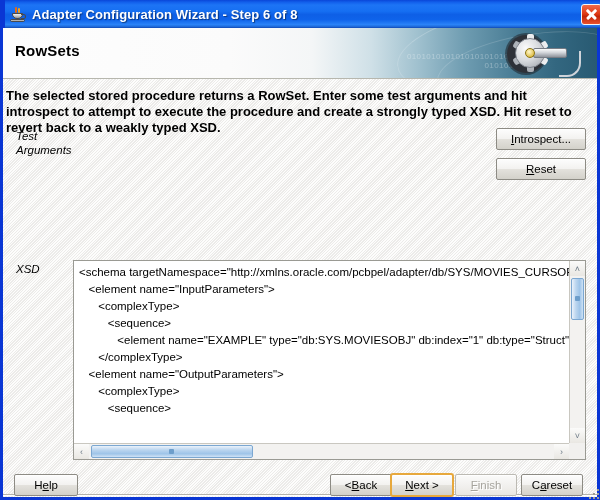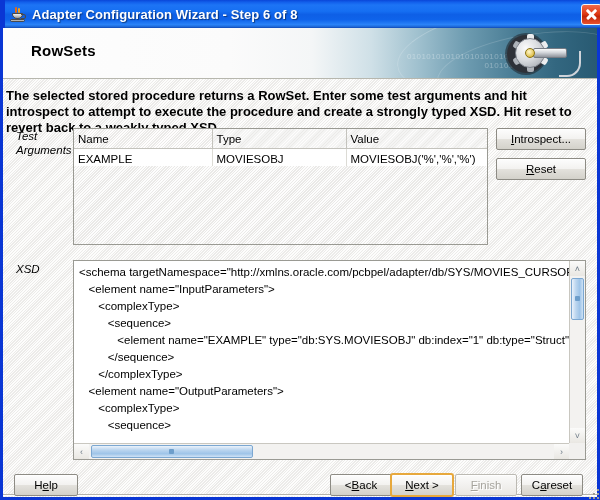--- a/index.html
+++ b/index.html
@@ -153,21 +153,20 @@
       #4a7d95 86%, #336780 93%, #285a72 100%);
     border-bottom: 1px solid #b7b7ae;
   }
   .banner-title {
     position: absolute;
     left: 12px; top: 14px;
     font-size: 15px;
     font-weight: bold;
     color: #000000;
     letter-spacing: 0.2px;
-    margin-left: 16px;
   }
   .banner-binary {
     position: absolute;
     right: 64px; top: 24px;
     font-family: "Liberation Sans", sans-serif;
     font-size: 8px;
     letter-spacing: 0.4px;
     color: rgba(255,255,255,0.32);
     white-space: nowrap;
     line-height: 9px;
@@ -535,65 +534,40 @@
       <div class="banner-title">RowSets</div>
     </div>
 
     <div class="desc">The selected stored procedure returns a RowSet.  Enter some test arguments and hit introspect to attempt to execute the procedure and create a strongly typed XSD.  Hit reset to revert back to a weakly typed XSD.</div>
 
     <div class="field-label label-test-args">
       <div>Test</div>
       <div>Arguments</div>
     </div>
 
-    <div class="table-wrap">
-      <div class="table-filler"></div>
-      <table class="args">
-        <colgroup>
-            <col style="width:138px">
-            <col style="width:134px">
-            <col>
-          </colgroup>
-        <thead>
-          <tr>
-            <th>Name</th>
-            <th>Type</th>
-            <th>Value</th>
-          </tr>
-        </thead>
-        <tbody>
-          <tr>
-            <td>EXAMPLE</td>
-            <td>MOVIESOBJ</td>
-            <td>MOVIESOBJ('%','%','%')</td>
-          </tr>
-        </tbody>
-      </table>
-    </div>
 
     <div class="btn btn-introspect">
         <span class="mn">I</span>
         <span>ntrospect...</span>
       </div>
 
     <div class="btn btn-reset">
         <span class="mn">R</span>
         <span>eset</span>
       </div>
 
     <div class="field-label label-xsd">XSD</div>
 
     <div class="xsd-wrap">
       <div class="xsd-text">
         <div class="xsd-line">&lt;schema targetNamespace="http://xmlns.oracle.com/pcbpel/adapter/db/SYS/MOVIES_CURSORS/MC</div>
         <div class="xsd-line">   &lt;element name="InputParameters"&gt;</div>
         <div class="xsd-line">      &lt;complexType&gt;</div>
         <div class="xsd-line">         &lt;sequence&gt;</div>
         <div class="xsd-line">            &lt;element name="EXAMPLE" type="db:SYS.MOVIESOBJ" db:index="1" db:type="Struct" minO</div>
-        <div class="xsd-line">         &lt;/sequence&gt;</div>
         <div class="xsd-line">      &lt;/complexType&gt;</div>
         <div class="xsd-line">   &lt;element name="OutputParameters"&gt;</div>
         <div class="xsd-line">      &lt;complexType&gt;</div>
         <div class="xsd-line">         &lt;sequence&gt;</div>
 
       </div>
 
       <div class="sb-v">
         <div class="sb-arrow up">˄</div>
         <div class="sb-thumb-v"></div>

